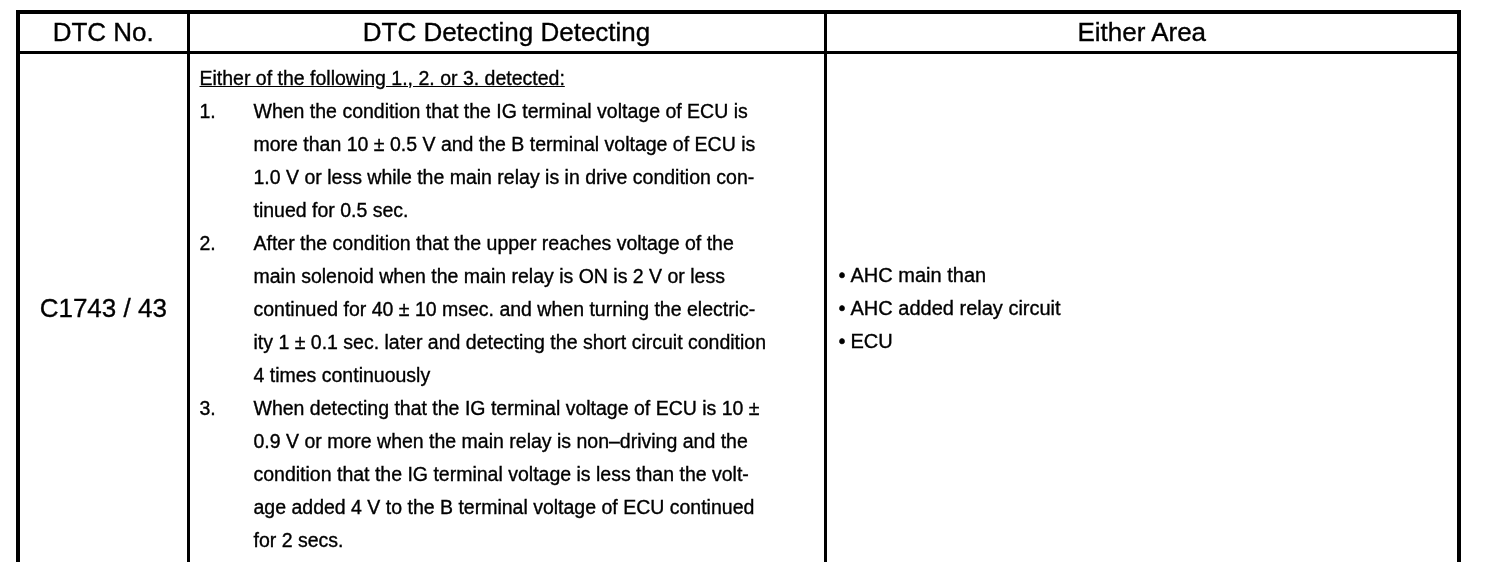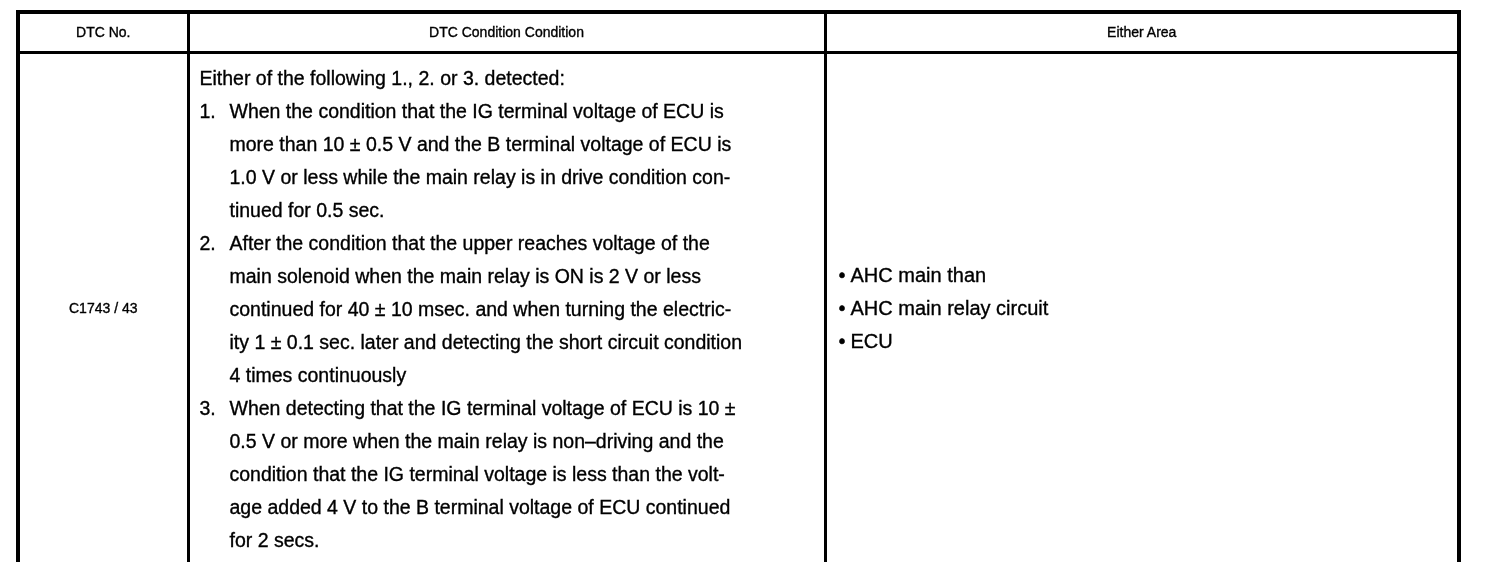--- a/index.html
+++ b/index.html
@@ -25,21 +25,21 @@
     height: 540px;
     border-collapse: collapse;
     table-layout: fixed;
     border: 4px solid #000000;
   }
   .dtc-table th,
   .dtc-table td {
     border: 3px solid #000000;
     padding: 0;
     font-weight: normal;
-    font-size: 14px;
+    font-size: 26px;
   }
   .dtc-table thead tr {
     height: 40px;
   }
   .dtc-table th {
     text-align: center;
     vertical-align: middle;
   }
   td.cell-dtc-no {
     text-align: center;
@@ -52,33 +52,35 @@
     line-height: 33px;
   }
   td.cell-trouble {
     vertical-align: middle;
     padding-left: 12px;
     font-size: 20px;
     line-height: 33px;
   }
   .cond-intro {
     white-space: pre-line;
+    text-decoration: underline;
   }
   .cond-item {
     display: flex;
     align-items: flex-start;
   }
   .cond-num {
     flex: 0 0 30px;
     width: 30px;
   }
   .cond-text {
     white-space: pre-line;
     flex: 1 1 auto;
     min-width: 0;
+    margin-left: 24px;
   }
   .bullet-item {
     display: flex;
     align-items: flex-start;
   }
   .bullet {
     margin-right: 5px;
   }
 </style>
 </head>
@@ -87,21 +89,21 @@
 <div class="page">
   <table class="dtc-table">
     <colgroup>
       <col style="width:170px">
       <col style="width:637px">
       <col style="width:634px">
     </colgroup>
     <thead>
       <tr>
         <th>DTC No.</th>
-        <th>DTC Condition Condition</th>
+        <th>DTC Detecting Detecting</th>
         <th>Either Area</th>
       </tr>
     </thead>
     <tbody>
       <tr>
         <td class="cell-dtc-no">C1743 / 43</td>
         <td class="cell-condition">
           <div class="cond-intro">Either of the following 1., 2. or 3. detected:</div>
           <div>
               <div class="cond-item">
@@ -115,36 +117,36 @@
                 <span class="cond-num">2.</span>
                 <span class="cond-text">After the condition that the upper reaches voltage of the
 main solenoid when the main relay is ON is 2 V or less
 continued for 40 ± 10 msec. and when turning the electric-
 ity 1 ± 0.1 sec. later and detecting the short circuit condition
 4 times continuously</span>
               </div>
               <div class="cond-item">
                 <span class="cond-num">3.</span>
                 <span class="cond-text">When detecting that the IG terminal voltage of ECU is 10 ±
-0.5 V or more when the main relay is non–driving and the
+0.9 V or more when the main relay is non–driving and the
 condition that the IG terminal voltage is less than the volt-
 age added 4 V to the B terminal voltage of ECU continued
 for 2 secs.</span>
               </div>
             </div>
         </td>
         <td class="cell-trouble">
           <div>
               <div class="bullet-item">
                 <span class="bullet">•</span>
                 <span>AHC main than</span>
               </div>
               <div class="bullet-item">
                 <span class="bullet">•</span>
-                <span>AHC main relay circuit</span>
+                <span>AHC added relay circuit</span>
               </div>
               <div class="bullet-item">
                 <span class="bullet">•</span>
                 <span>ECU</span>
               </div>
             </div>
         </td>
       </tr>
     </tbody>
   </table>

